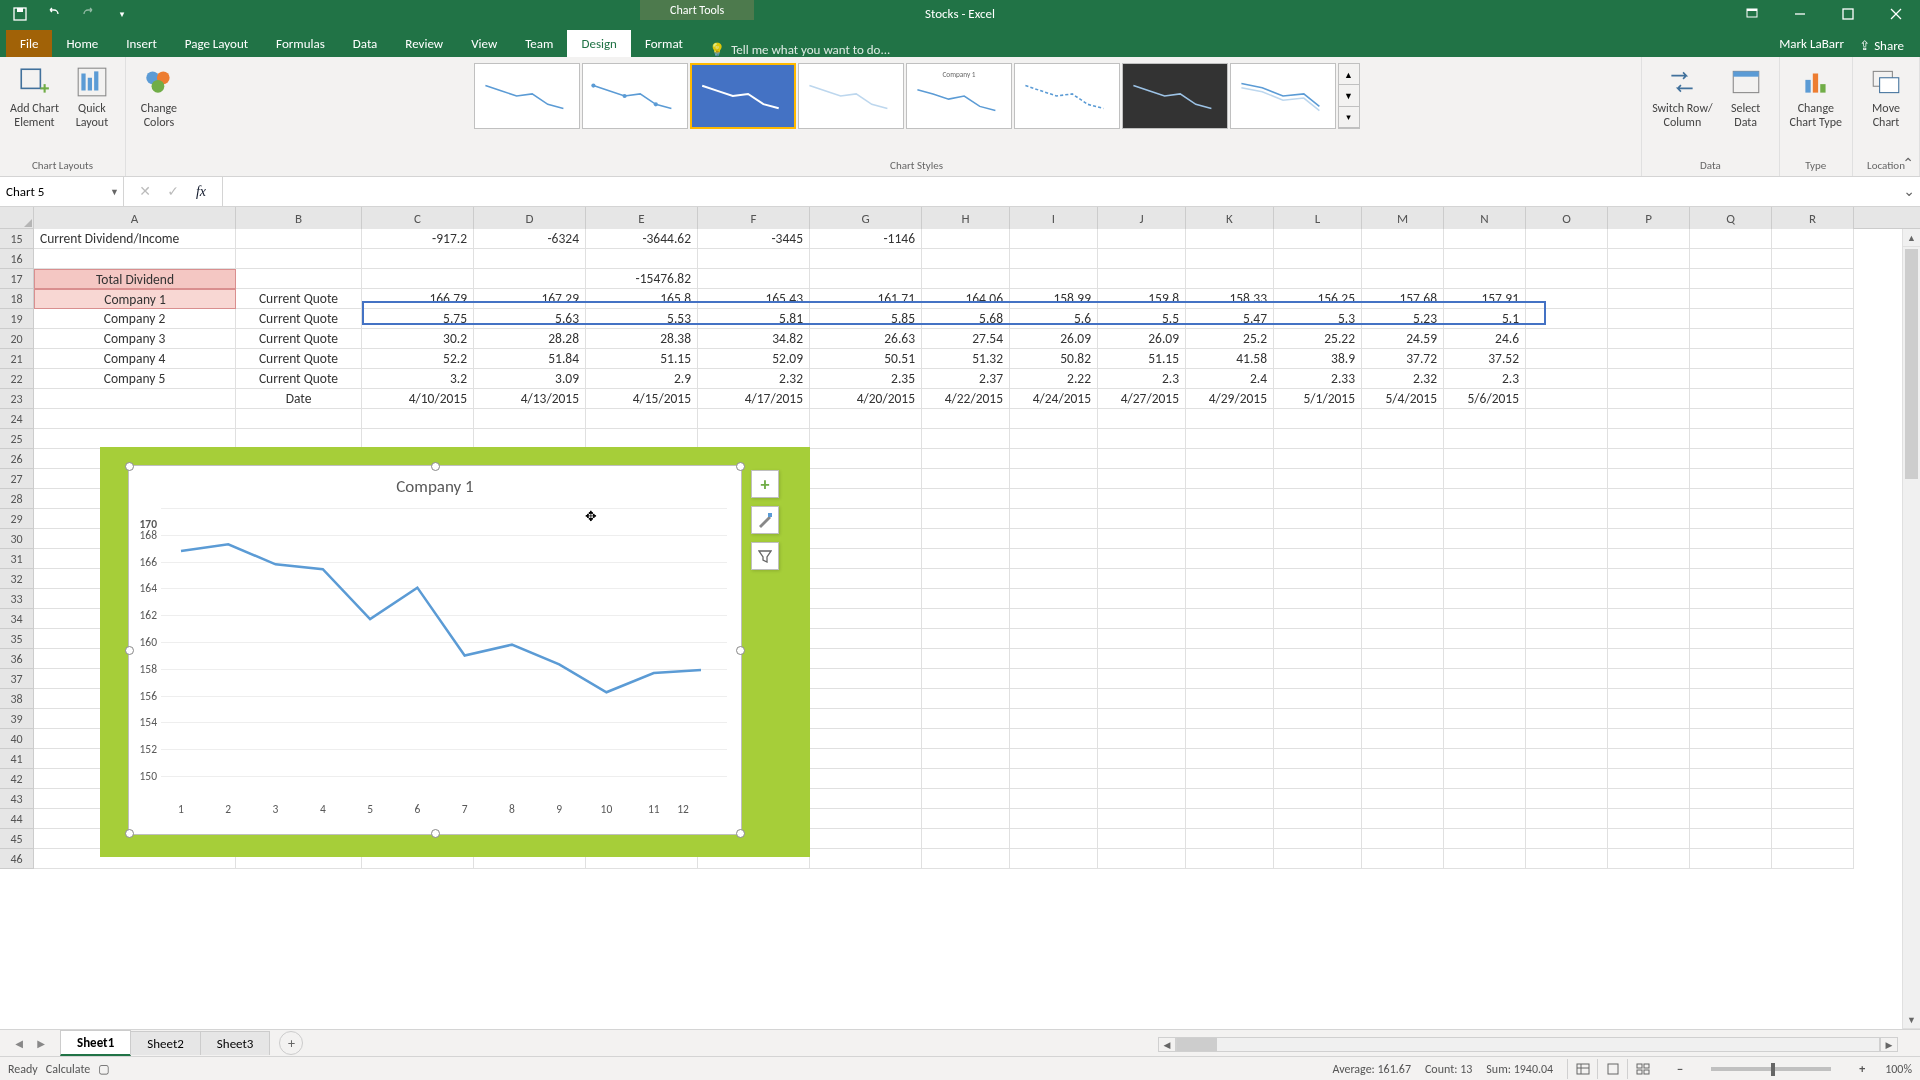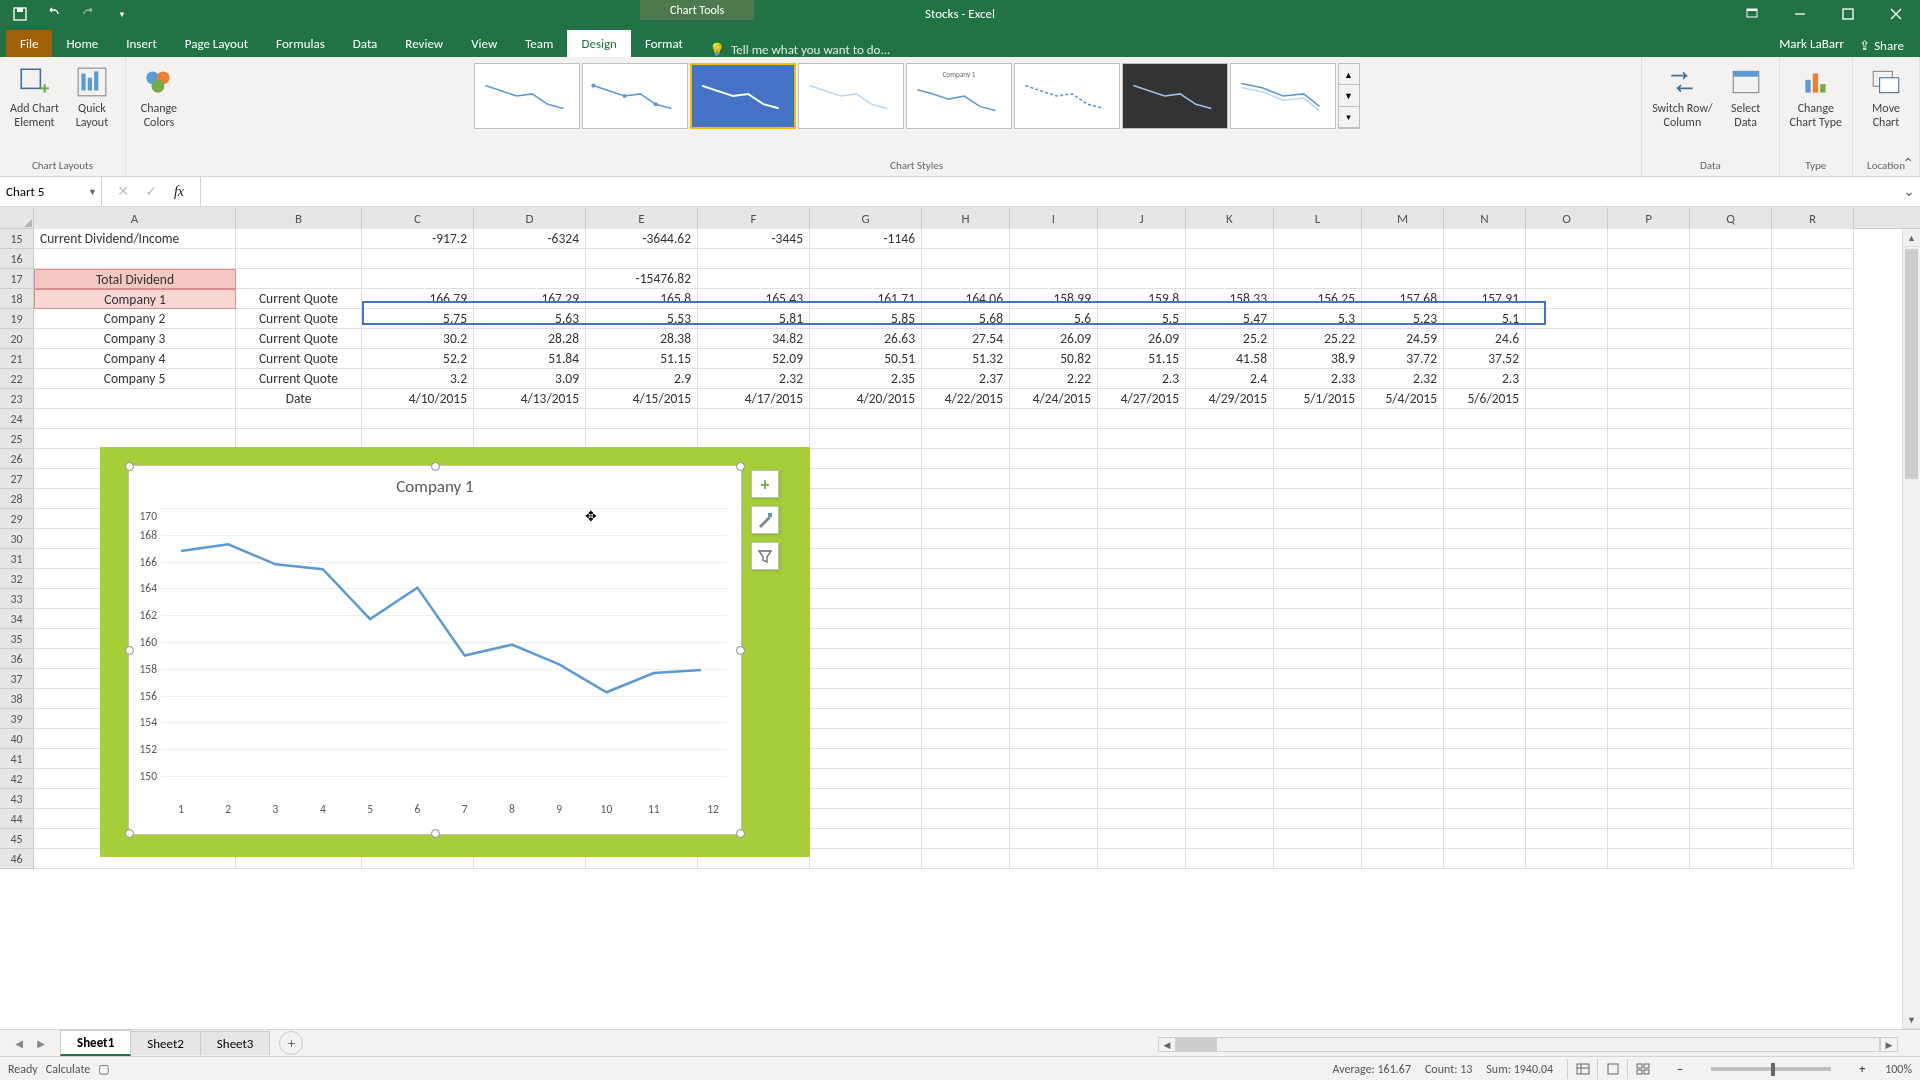--- a/index.html
+++ b/index.html
@@ -38,21 +38,21 @@
 .style-thumb.selected { border: 2px solid #ffb900; }
 .style-thumb.dark { background: #333; }
 .style-thumb.blue { background: #4472c4; }
 .style-thumb svg { width: 100%; height: 100%; }
 .gallery-scroll { width: 22px; height: 66px; display: flex; flex-direction: column; border: 1px solid #c0c0c0; }
 .gallery-scroll div { flex: 1; display: flex; align-items: center; justify-content: center; border-bottom: 1px solid #c0c0c0; cursor: pointer; font-size: 9px; }
 .collapse-ribbon { position: absolute; right: 6px; bottom: 4px; font-size: 14px; color: #666; cursor: pointer; }
 
 
 .formula-row { height: 30px; display: flex; align-items: stretch; border-bottom: 1px solid #d4d4d4; }
-.name-box { width: 102px; border-right: 1px solid #d4d4d4; display: flex; align-items: center; padding: 12px 6px; font-size: 13px; position: relative; }
+.name-box { width: 124px; border-right: 1px solid #d4d4d4; display: flex; align-items: center; padding: 12px 6px; font-size: 13px; position: relative; }
 .name-box .dd { position: absolute; right: 4px; font-size: 9px; color: #666; }
 .fx-btns { display: flex; align-items: center; gap: 6px; padding: 0 10px; border-right: 1px solid #d4d4d4; color: #888; }
 .fx-btn { width: 22px; text-align: center; cursor: pointer; }
 .fx-label { font-style: italic; font-family: "Times New Roman"; color: #0f172a; }
 .formula-input { flex: 1; padding: 0 8px; display: flex; align-items: center; }
 .expand-fb { width: 22px; display: flex; align-items: center; justify-content: center; color: #666; cursor: pointer; }
 
 
 .sheet-area { position: relative; display: flex; height: calc(1080px - 27px - 30px - 120px - 30px - 27px - 24px); overflow: hidden; }
 .col-headers { display: flex; height: 22px; background: #e6e6e6; border-bottom: 1px solid #ccc; position: sticky; top: 0; }
@@ -1100,33 +1100,33 @@
             <div class="y-tick" style="top: 134px;">160</div>
             <div class="gridline" style="top: 107.2px;"></div>
             <div class="y-tick" style="top: 107.2px;">162</div>
             <div class="gridline" style="top: 80.4px;"></div>
             <div class="y-tick" style="top: 80.4px;">164</div>
             <div class="gridline" style="top: 53.6px;"></div>
             <div class="y-tick" style="top: 53.6px;">166</div>
             <div class="gridline" style="top: 26.8px;"></div>
             <div class="y-tick" style="top: 26.8px;">168</div>
             <div class="gridline" style="top: 0px;"></div>
-            <div class="y-tick" style="top: 8px;">170</div>
+            <div class="y-tick" style="top: 16px; font-weight: bold;">170</div>
             <div class="x-tick" style="left: 20px;">1</div>
             <div class="x-tick" style="left: 67.2727px;">2</div>
             <div class="x-tick" style="left: 114.545px;">3</div>
             <div class="x-tick" style="left: 161.818px;">4</div>
             <div class="x-tick" style="left: 209.091px;">5</div>
             <div class="x-tick" style="left: 256.364px;">6</div>
             <div class="x-tick" style="left: 303.636px;">7</div>
             <div class="x-tick" style="left: 350.909px;">8</div>
             <div class="x-tick" style="left: 398.182px;">9</div>
             <div class="x-tick" style="left: 445.455px;">10</div>
             <div class="x-tick" style="left: 492.727px;">11</div>
-            <div class="x-tick" style="left: 552px;">12</div>
+            <div class="x-tick" style="left: 522px;">12</div>
             <svg width="560" height="268" style="position: absolute; left: 0px; top: 0px;">
               <polyline points="20,43.014000000000124 67.27272727272728,36.31400000000011 114.54545454545455,56.27999999999983 161.8181818181818,61.237999999999914 209.0909090909091,111.0859999999999 256.3636363636364,79.59599999999998 303.6363636363636,147.53399999999988 350.90909090909093,136.67999999999986 398.1818181818182,156.37799999999982 445.45454545454544,184.25 492.72727272727275,165.0879999999999 540,162.00600000000003" fill="none" stroke="#5b9bd5" stroke-width="2.5"></polyline>
             </svg>
           </div>
         <div class="chart-side-btns">
           <div class="csb" style="color:#70ad47;font-size:18px;font-weight:bold">+</div>
           <div class="csb">
               <svg width="16" height="16" viewBox="0 0 16 16">
                 <path d="M2 14L12 4l2 2L4 16z" fill="#888"></path>
                 <rect x="11" y="1" width="4" height="4" fill="#5b9bd5"></rect>

